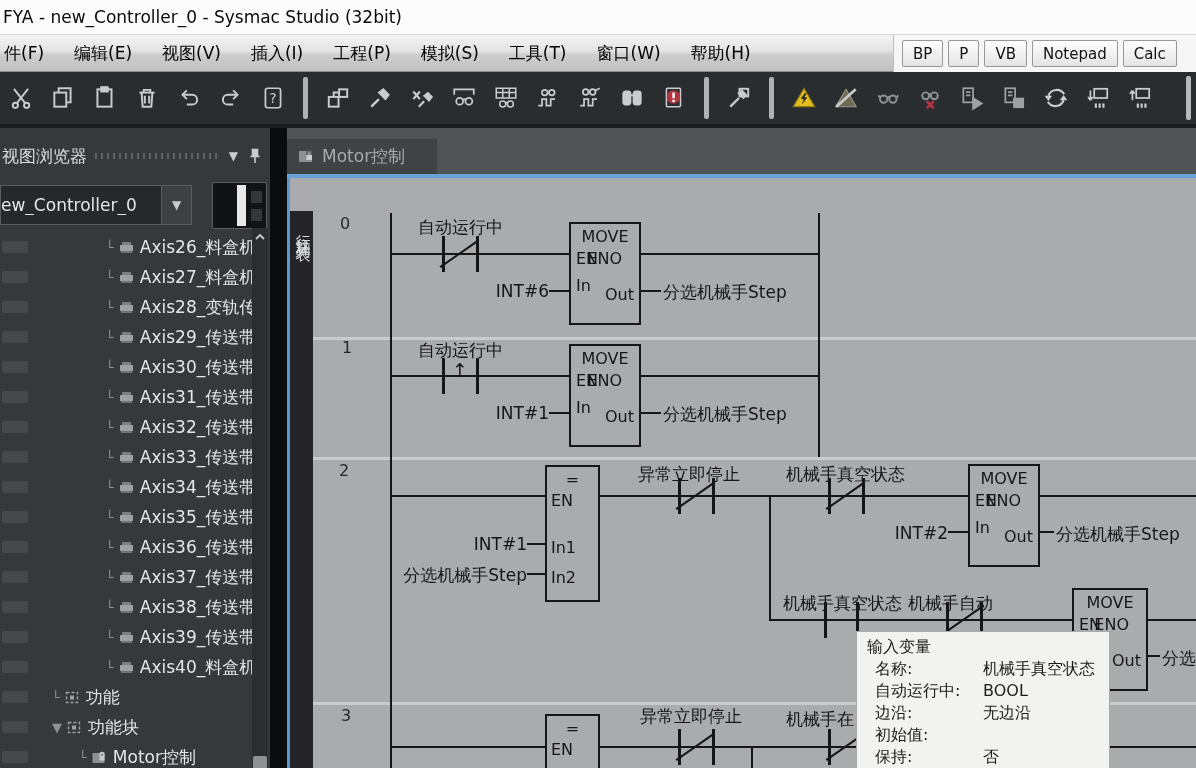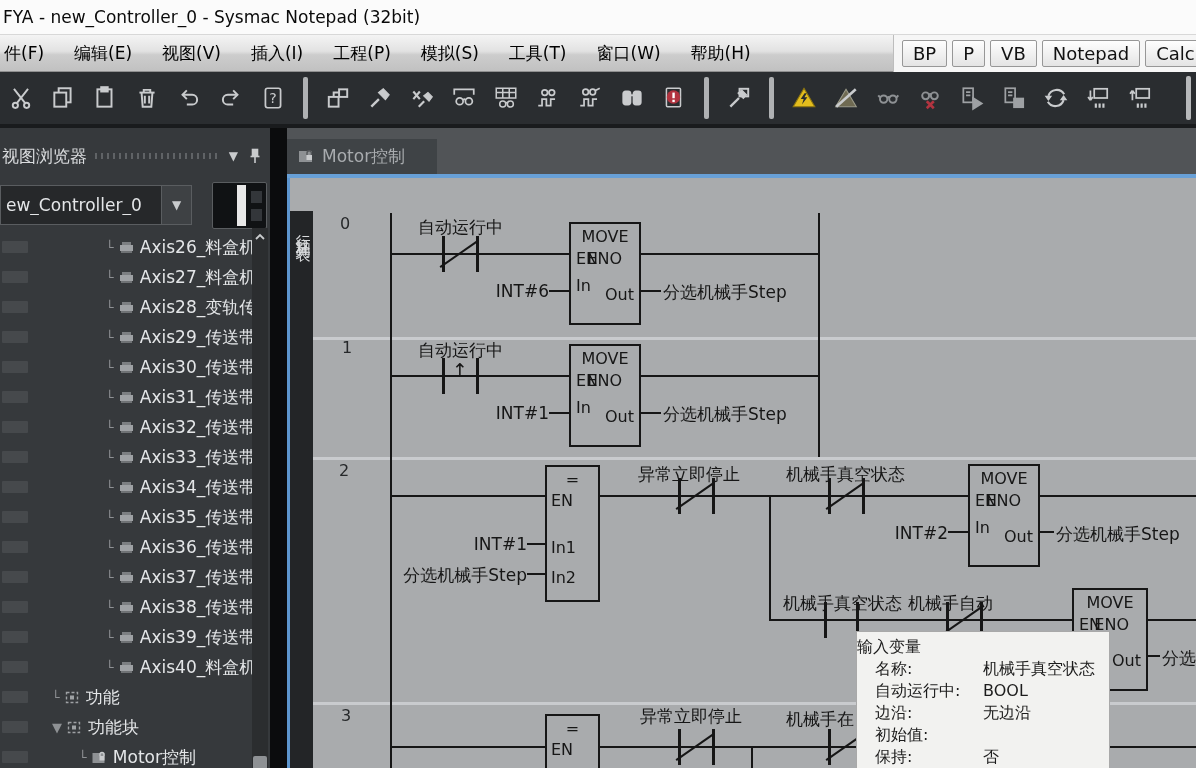--- a/index.html
+++ b/index.html
@@ -4,33 +4,33 @@
 <style>
 *{margin:0;padding:0;box-sizing:border-box}
 body{font-family:"DejaVu Sans","Liberation Sans",sans-serif;background:#555}
 .screen{position:relative;width:1196px;height:768px;overflow:hidden;background:#A9ABAD}
 
 .titlebar{position:absolute;left:0;top:0;width:1196px;height:35px;background:#FBFBFB;color:#0A0A0A;font-size:17px;line-height:35px;padding-left:3px;border-bottom:1px solid #D8D8D8}
 .menubar{position:absolute;left:0;top:35px;width:1196px;height:37px;background:linear-gradient(#F4F4F4,#E2E2E2 45%,#CDCDCD 55%,#C1C1C1);border-bottom:1px solid #8F8F8F;display:flex;align-items:center}
 .menuitem{font-size:17px;color:#000;padding:0 15px;height:100%;display:flex;align-items:center;cursor:default}
 .menuitem:first-child{padding-left:4px}
 .quickbar{position:absolute;right:0;top:35px;height:37px;width:303px;background:#F6F6F6;display:flex;align-items:center;gap:5px;padding-left:8px;border-left:1px solid #BDBDBD}
-.qbtn{height:27px;background:linear-gradient(#FEFEFE,#E4E4E4);border:1px solid #979797;border-radius:2px;font-size:18px;color:#111;padding:8px 10px;display:flex;align-items:center;white-space:nowrap}
+.qbtn{height:27px;background:linear-gradient(#FEFEFE,#E4E4E4);border:1px solid #979797;border-radius:2px;font-size:15px;color:#111;padding:8px 10px;display:flex;align-items:center;white-space:nowrap}
 
 .toolbar{position:absolute;left:0;top:72px;width:1196px;height:56px;background:#2A2D30;display:flex;align-items:center;border-bottom:4px solid #191B1D}
 .ticon{width:34px;height:40px;display:flex;align-items:center;justify-content:center;margin:0 4px;flex:none}
 .tsep{width:5px;height:42px;background:#AFB1B3;border-radius:2px;margin:0 9px;flex:none}
 .tedge{position:absolute;left:1186px;top:76px;width:5px;height:44px;background:#B7B9BB;border-radius:2px}
 
 .sidebar{position:absolute;left:0;top:128px;width:270px;height:640px;background:#36393C;overflow:hidden}
 .sbheader{position:absolute;left:0;top:10px;width:270px;height:36px;display:flex;align-items:center;color:#DADCDE;font-size:17px}
 .sbdots{flex:1;height:6px;margin:0 8px;background:repeating-linear-gradient(90deg,#6A6D70 0 2px,transparent 2px 6px);opacity:.8}
 .sbchev{color:#C9CBCD;font-size:12px;margin-right:10px}
 .ctlselect{position:absolute;left:0;top:57px;width:192px;height:40px;background:#26282A;border:1px solid #5A5D60;color:#E4E6E8;font-size:17px;display:flex;align-items:center}
-.ctlselect .val{flex:1;padding-left:5px;white-space:nowrap;overflow:hidden}
+.ctlselect .val{flex:1;white-space:nowrap;overflow:hidden}
 .ctlselect .arr{width:30px;height:100%;background:#3E4144;border-left:1px solid #5A5D60;display:flex;align-items:center;justify-content:center;color:#C9CBCD;font-size:12px}
 .device{position:absolute;left:212px;top:54px;width:55px;height:47px;background:#101214;border:1px solid #5A5D60;border-radius:2px}
 .device .stripe{position:absolute;left:24px;top:2px;width:9px;height:41px;background:#E8E8E8}
 .device .slotA{position:absolute;left:38px;top:8px;width:11px;height:12px;background:#33363A}
 .device .slotB{position:absolute;left:38px;top:26px;width:11px;height:12px;background:#33363A}
 .trow{position:absolute;left:0;width:252px;height:30px;display:flex;align-items:center;color:#E4E6E8;font-size:17px;white-space:nowrap;overflow:hidden}
 .trow .sq{position:absolute;left:2px;top:9px;width:26px;height:12px;background:#46494C;border-radius:1px}
 .tpre{color:#8E9194;font-size:13px;margin-right:4px}
 .trow.a{padding-left:106px}
 .trow.b{padding-left:52px}
@@ -63,32 +63,32 @@
 .rsep{position:absolute;left:313px;width:883px;height:3px;background:#C9CBCE}
 .fblock{position:absolute;border:2px solid #161616;font-size:16px;color:#161616}
 .fb-title{position:absolute;left:0;right:0;top:3px;text-align:center}
 .fb-en{position:absolute;left:5px;top:25px}
 .fb-eno{position:absolute;right:17px;top:25px}
 .fb-in{position:absolute;left:5px;top:52px}
 .fb-out{position:absolute;right:5px;top:61px}
 .edgearrow{position:absolute;font-size:19px;color:#161616;width:30px;text-align:center}
 
 .tooltip{position:absolute;left:856px;top:631px;width:254px;height:140px;background:#F2F2F0;border:1px solid #A9A9A9;z-index:50;font-size:16px;color:#1C1C1C}
-.tt-title{position:absolute;left:0;top:5px}
+.tt-title{position:absolute;left:10px;top:5px}
 .tt-lab{position:absolute;left:18px;white-space:nowrap}
 .tt-val{position:absolute;left:126px;white-space:nowrap}
 svg{display:block}
 </style>
 </head>
 <body>
 
 <div class="screen">
 
   <div class="titlebar">
-    <span>FYA - new_Controller_0 - Sysmac Notepad (32bit)</span>
+    <span>FYA - new_Controller_0 - Sysmac Studio (32bit)</span>
   </div>
 
   <div class="menubar">
     <div class="menuitem">件(F)</div>
     <div class="menuitem">编辑(E)</div>
     <div class="menuitem">视图(V)</div>
     <div class="menuitem">插入(I)</div>
     <div class="menuitem">工程(P)</div>
     <div class="menuitem">模拟(S)</div>
     <div class="menuitem">工具(T)</div>

